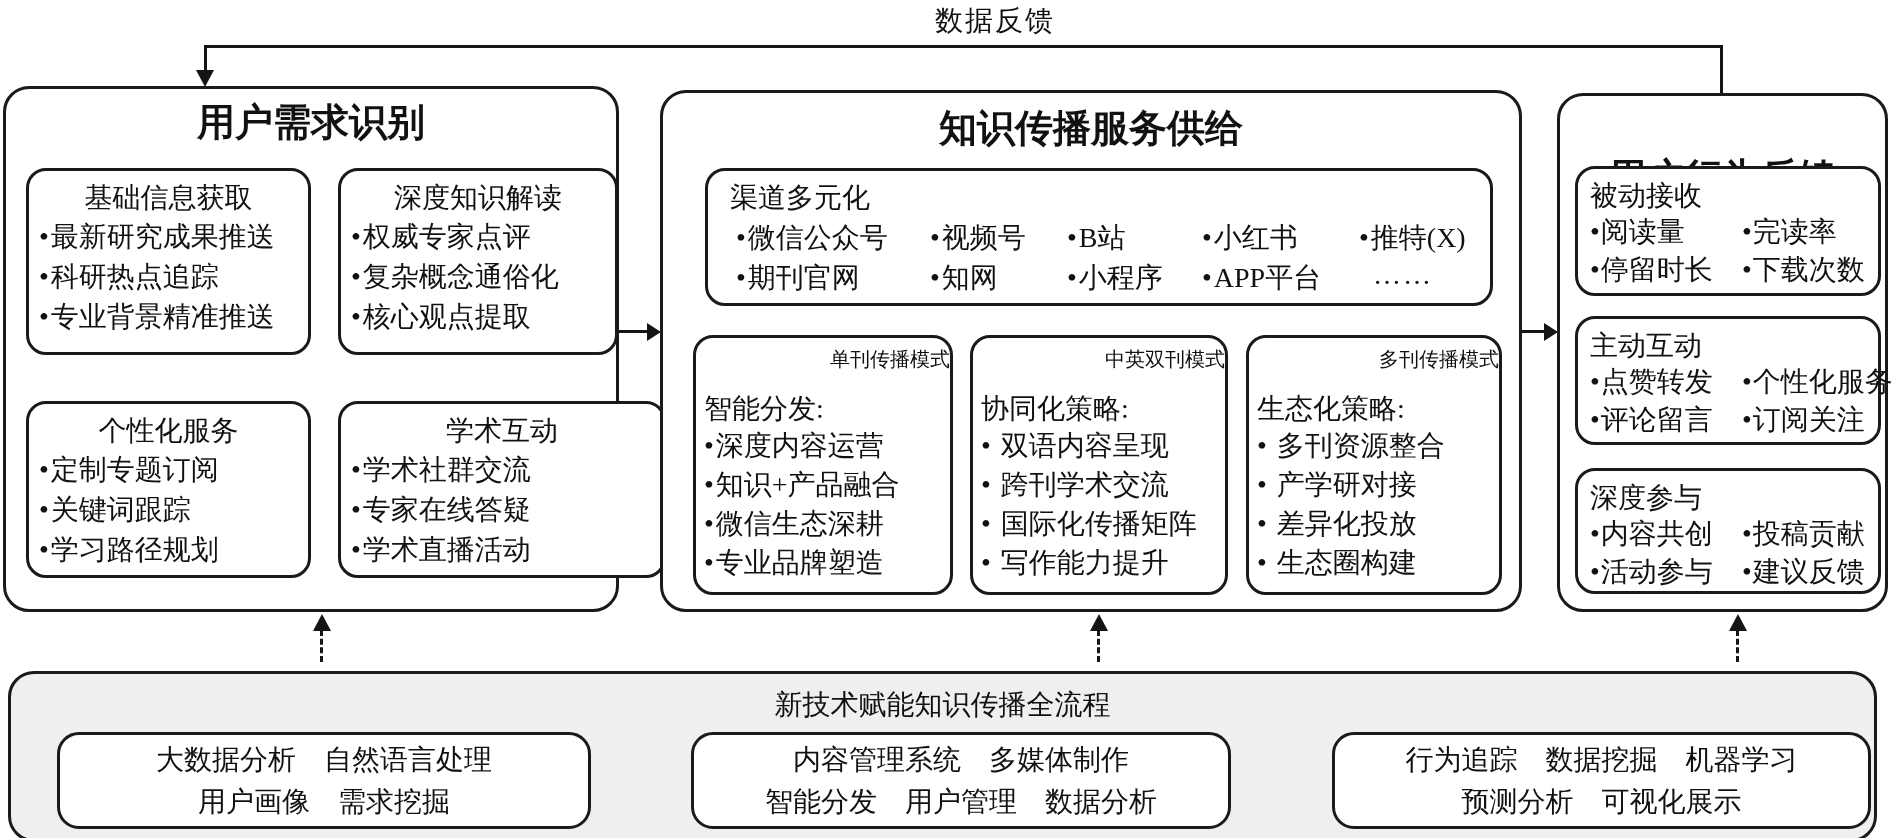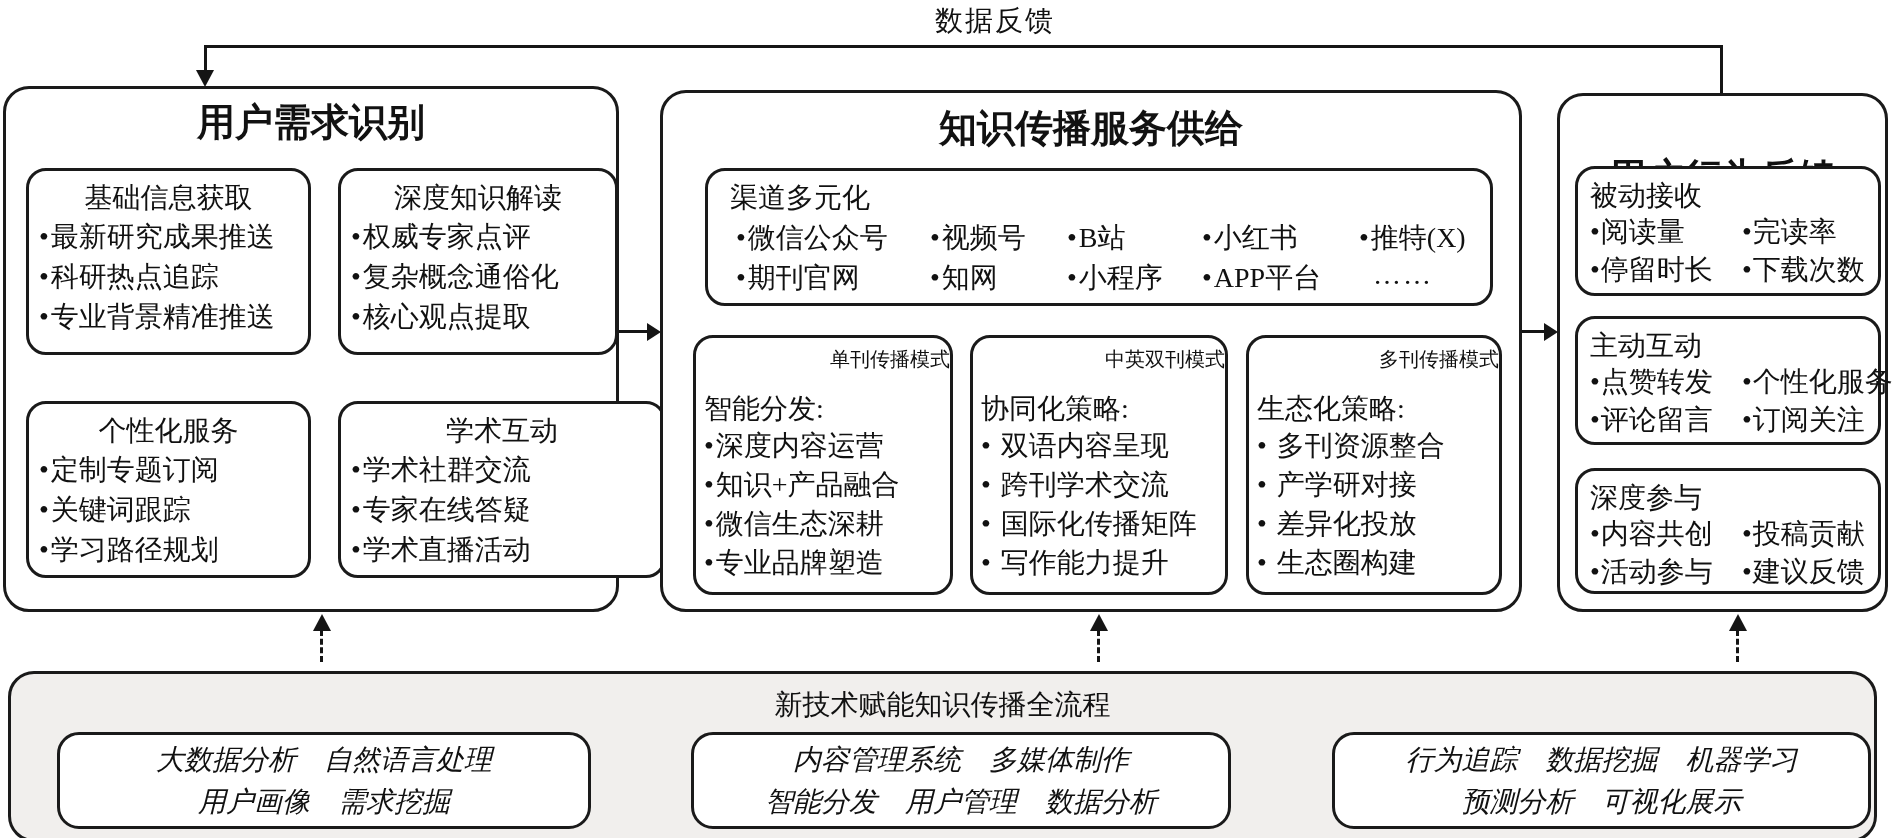--- a/index.html
+++ b/index.html
@@ -84,21 +84,21 @@
       border-left:9px solid transparent;border-right:9px solid transparent;
       border-bottom:17px solid #151515;}
   #da-0{left:320px;} #da-1{left:1097px;} #da-2{left:1736px;}
 
   
   #tech-box{left:8px;top:662px;width:1869px;height:171px;border:3px solid #1a1a1a;
       border-radius:26px;box-sizing:border-box;}
   .tech-title{position:absolute;left:0;right:0;top:12px;text-align:center;font-size:28px;}
   .tech-card{position:absolute;top:58px;height:97px;border:3px solid #1a1a1a;border-radius:22px;
       background:#fff;box-sizing:border-box;display:flex;flex-direction:column;
-      justify-content:center;text-align:center;font-size:28px;line-height:42px;white-space:nowrap;font-style:italic;}
+      justify-content:center;text-align:center;font-size:28px;line-height:42px;white-space:nowrap;}
   #tc-0{left:46px;width:534px;}
   #tc-1{left:680px;width:540px;}
   #tc-2{left:1321px;width:539px;}
 </style>
 </head>
 <body>
 
 <div class="abs fb-label">数据反馈</div>
 <div class="abs fb-hline"></div>
 <div class="abs fb-vleft"></div>

